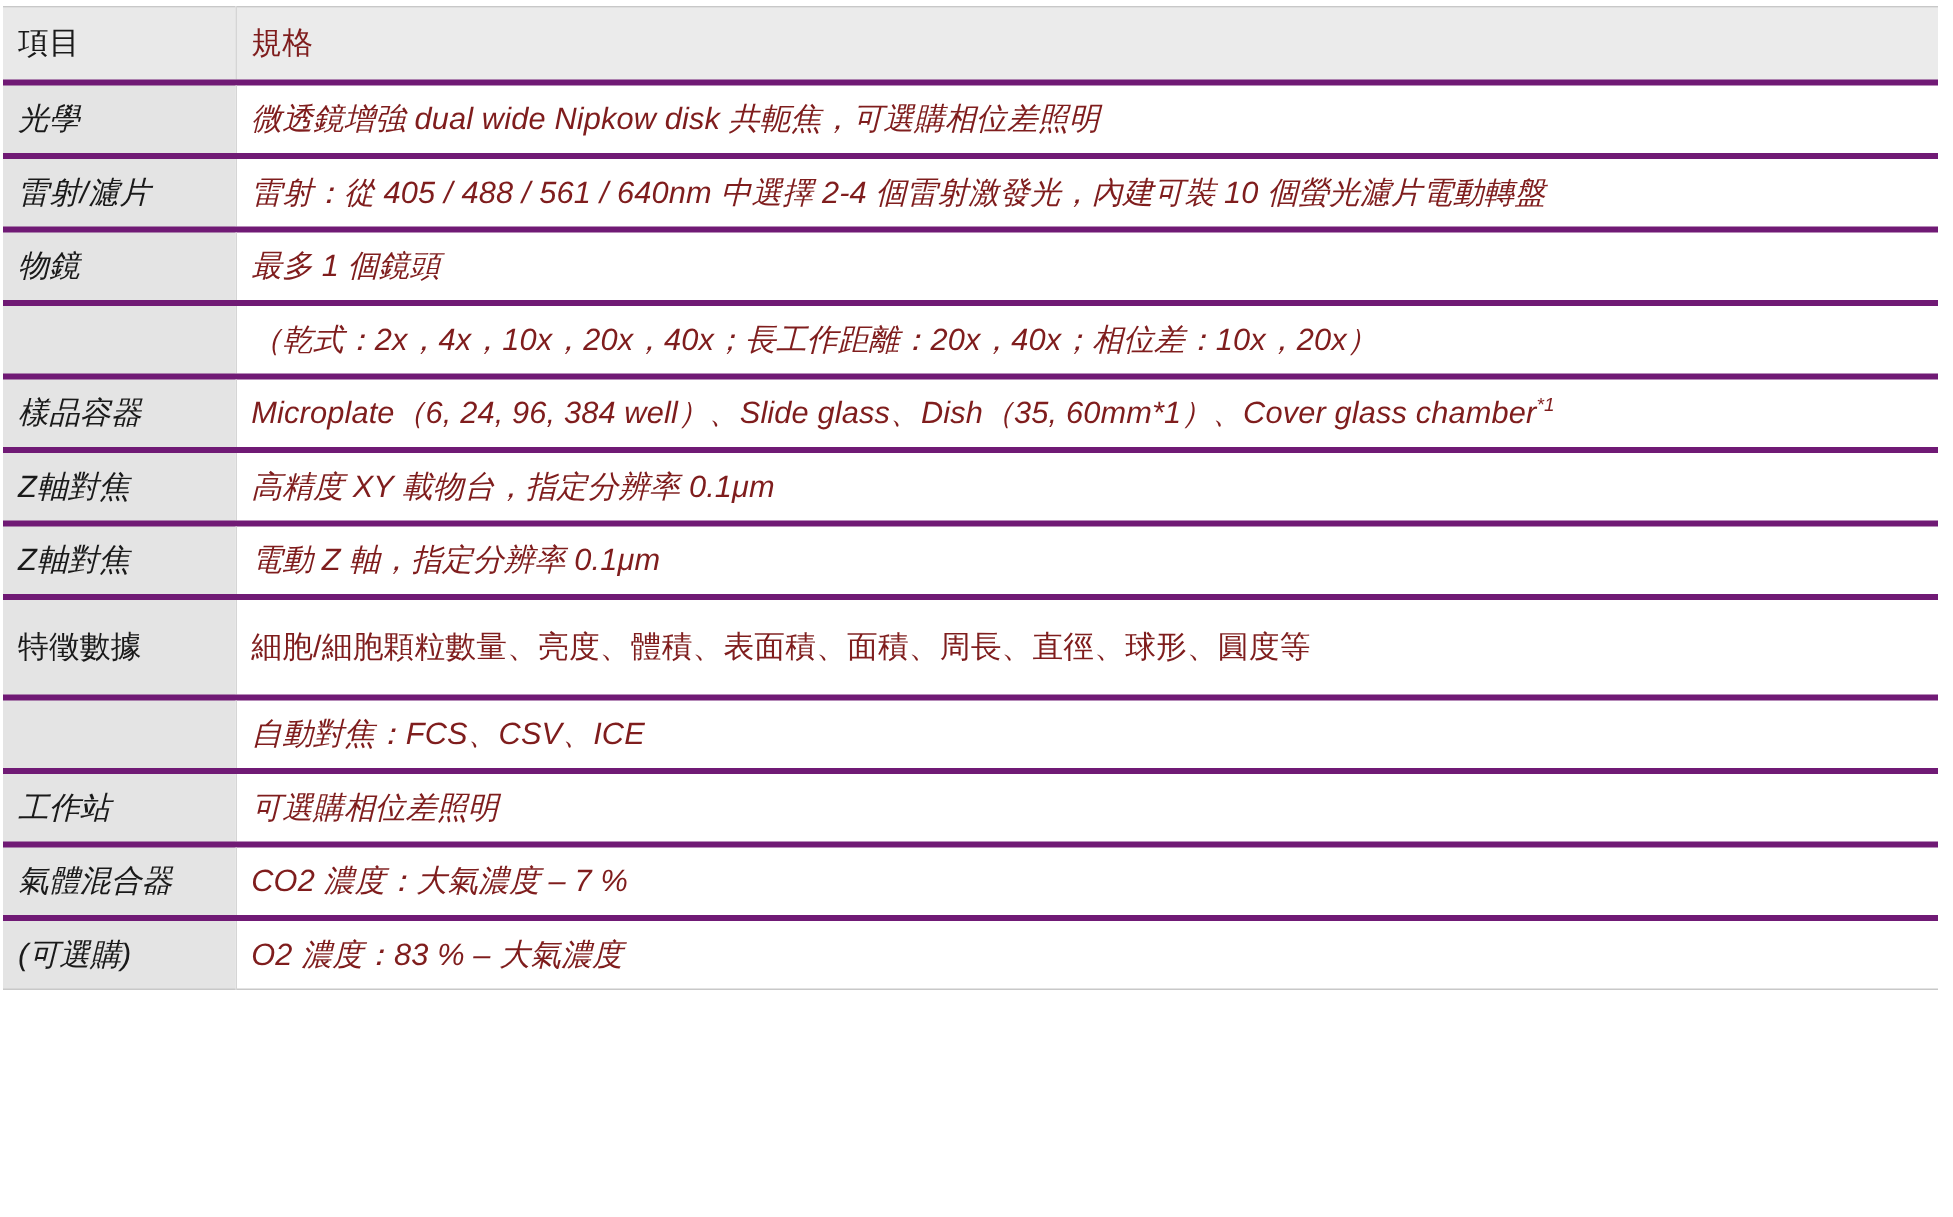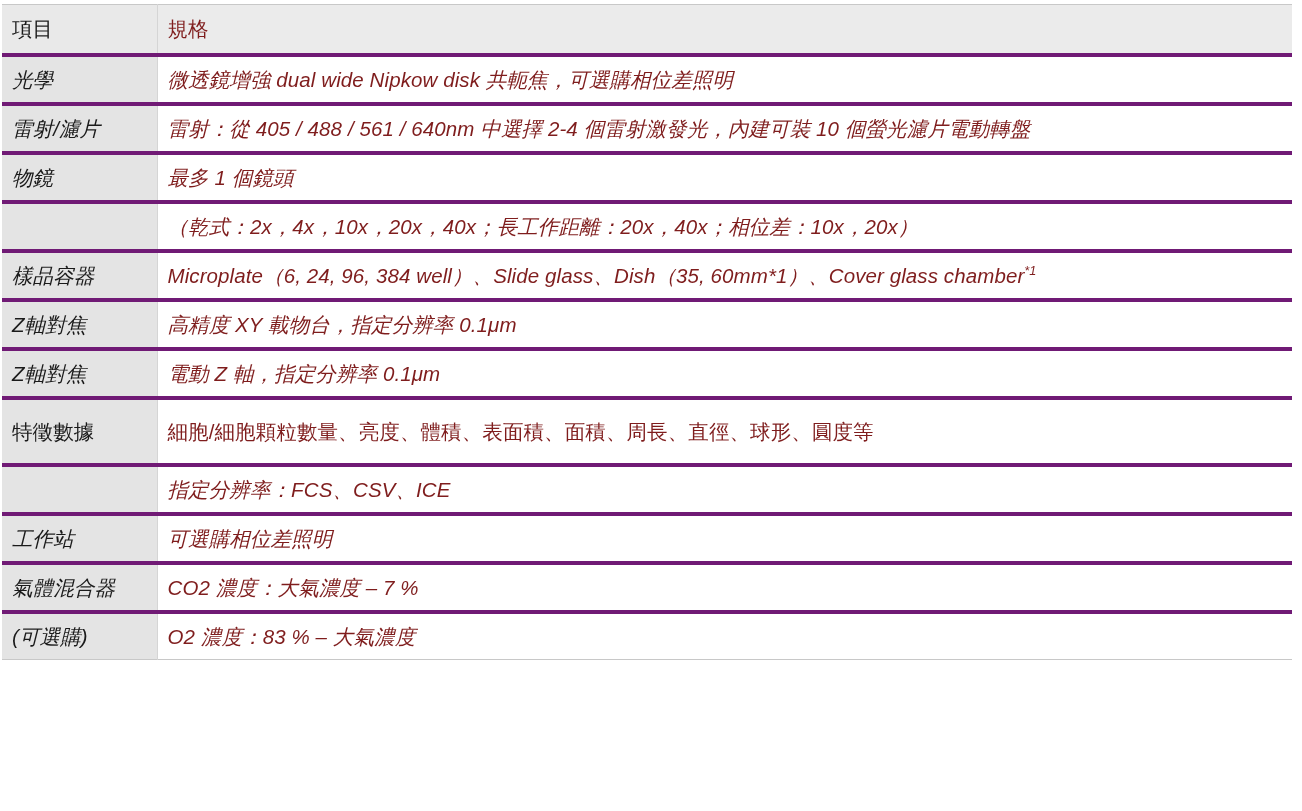--- a/index.html
+++ b/index.html
@@ -117,21 +117,21 @@
       <tr class="r-std">
         <td class="label-cell">Z軸對焦</td>
         <td class="value-cell">電動 Z 軸，指定分辨率 0.1μm</td>
       </tr>
       <tr class="r-xtall">
         <td class="label-cell">特徵數據</td>
         <td class="value-cell">細胞/細胞顆粒數量、亮度、體積、表面積、面積、周長、直徑、球形、圓度等</td>
       </tr>
       <tr class="r-std">
         <td class="label-cell"></td>
-        <td class="value-cell indent-1">指定分辨率：FCS、CSV、ICE</td>
+        <td class="value-cell indent-1">自動對焦：FCS、CSV、ICE</td>
       </tr>
       <tr class="r-std">
         <td class="label-cell">工作站</td>
         <td class="value-cell">可選購相位差照明</td>
       </tr>
       <tr class="r-std">
         <td class="label-cell">氣體混合器</td>
         <td class="value-cell">CO2 濃度：大氣濃度 – 7 %</td>
       </tr>
       <tr class="r-std">

